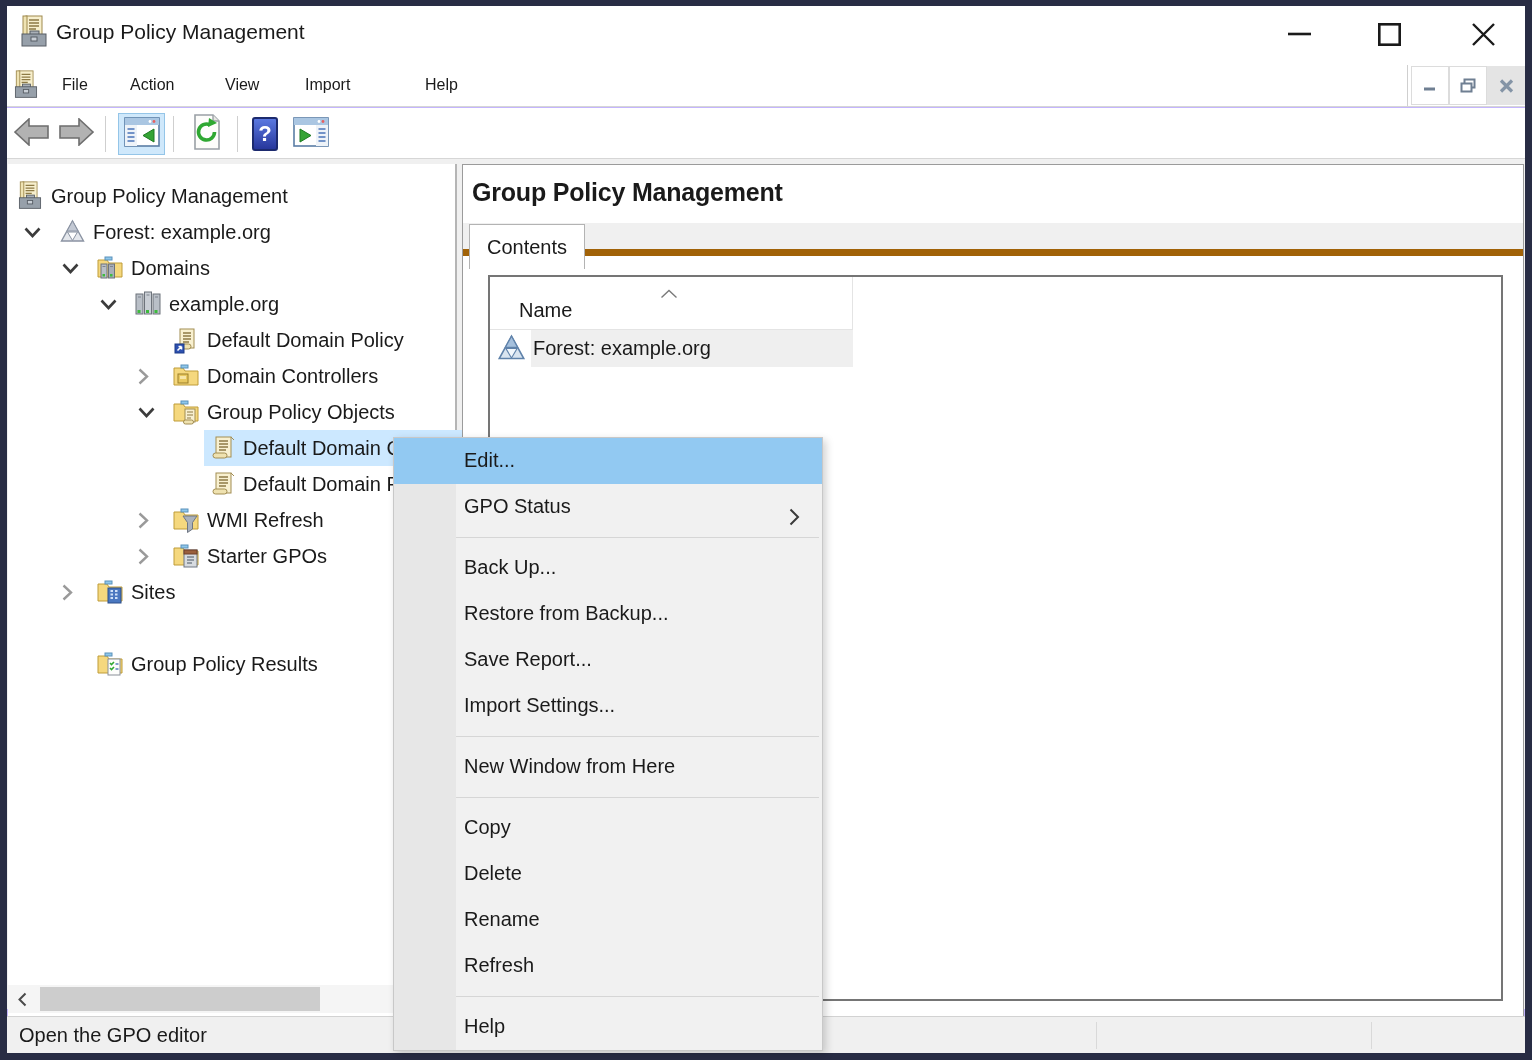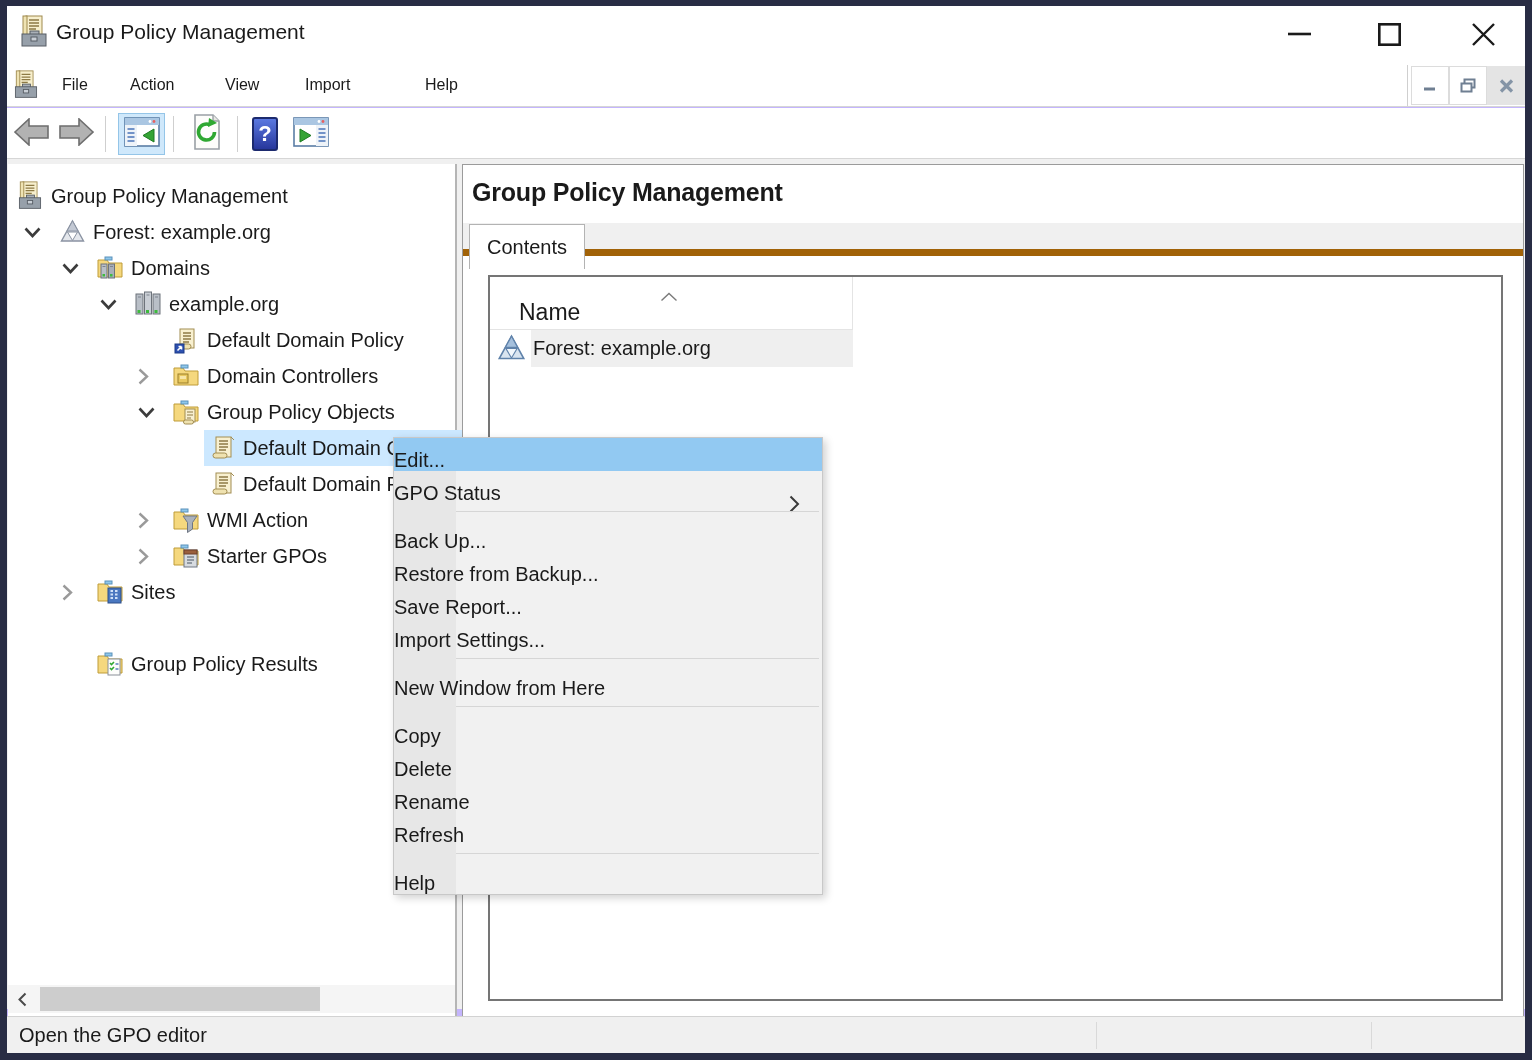--- a/index.html
+++ b/index.html
@@ -49,37 +49,37 @@
   .hscroll{position:absolute;left:0;top:821px;width:447px;height:28px;background:#f5f5f5}
   .hthumb{position:absolute;left:32px;top:2px;width:280px;height:24px;background:var(--thumb)}
   .harrow{position:absolute;left:0;top:0;width:28px;height:28px;display:flex;align-items:center;justify-content:center}
 
   
   .right-pane{position:absolute;left:455px;top:5px;right:1px;height:854px;background:#fff;border:1px solid var(--pane-border)}
   .rtitle{position:absolute;left:9px;top:13px;font-size:25px;font-weight:bold;letter-spacing:-0.2px}
   .tabstrip{position:absolute;left:0;top:58px;right:0;height:33px;background:var(--chrome-bg);border-bottom:7px solid #a16207}
   .tab{position:absolute;left:6px;top:1px;width:116px;height:45px;background:#fff;border:1px solid #b3b3b3;border-bottom:none;font-size:20px;display:flex;align-items:center;padding-left:17px}
   .listbox{position:absolute;left:25px;top:110px;width:1015px;height:726px;background:#fff;border:2px solid var(--list-border)}
-  .lheader{position:absolute;left:0;top:0;width:363px;height:53px;border-bottom:1px solid #e4e4e4;border-right:1px solid #e4e4e4;font-size:23px}
+  .lheader{position:absolute;left:0;top:0;width:363px;height:53px;border-bottom:1px solid #e4e4e4;border-right:1px solid #e4e4e4;font-size:20px}
   .lheader .htext{position:absolute;left:29px;top:22px}
   .sortchev{position:absolute;left:170px;top:4px}
   .lrow{position:absolute;left:0;top:53px;height:37px;display:flex;align-items:center;font-size:20px}
   .lrow .band{position:absolute;left:41px;top:0;width:322px;height:37px;background:var(--row-hover)}
   .lrow .licon{position:relative;margin-left:7px;width:30px;display:flex}
   .lrow .llabel{position:relative;margin-left:6px}
 
   
   .statusbar{position:absolute;left:0;right:0;bottom:0;height:37px;background:var(--chrome-bg);border-top:1px solid #d2d2d2}
   .status-text{position:absolute;left:12px;top:7px;font-size:20px}
   .ssep{position:absolute;top:5px;bottom:4px;width:1px;background:#d9d9d9}
 
   
   .cmenu{position:absolute;left:393px;top:437px;width:430px;background:var(--menu-bg);border:1px solid var(--menu-border);box-shadow:3px 3px 8px rgba(0,0,0,0.18);z-index:50}
   .cgutter{position:absolute;left:0;top:0;bottom:0;width:62px;background:var(--menu-gutter)}
-  .citem{position:relative;height:33px;line-height:44px;font-size:20px;color:var(--text)}
+  .citem{position:relative;height:46px;line-height:44px;font-size:20px;padding-left:70px;color:var(--text)}
   .citem.hl{background:var(--menu-highlight)}
   .csep{position:relative;height:1px;background:#d6d6d6;margin:7px 3px 7px 62px}
   .subarrow{position:absolute;right:22px;top:13px}
 </style>
 </head>
 <body>
 
 <div class="screen">
 <div class="inner">
 
@@ -360,21 +360,21 @@
                 <path d="M1.5 1.5 L9 8.5 L1.5 15.5" fill="none" stroke="#9a9a9a" stroke-width="2.4"></path>
               </svg>
             </span>
         <span class="ticon">
           <svg width="28" height="27" viewBox="0 0 28 27">
                 <path d="M2 5 L11 5 L13 8 L26 8 L26 22 L2 22 Z" fill="#f5d87e" stroke="#bf9c39"></path>
                 <rect x="9" y="2" width="7" height="3" fill="#8fc7ea" stroke="#5a92bb"></rect>
                 <path d="M11 9 H25 L20.5 15.5 V22 L15.5 25.5 V15.5 Z" fill="#aab2bd" stroke="#6e7683"></path>
               </svg>
         </span>
-        <span class="tlabel txt">WMI Action</span>
+        <span class="tlabel txt">WMI Refresh</span>
       </div>
 
       <div class="trow" style="top:374px;left:122px">
         <span class="chev">
               <svg width="11" height="17" viewBox="0 0 11 17">
                 <path d="M1.5 1.5 L9 8.5 L1.5 15.5" fill="none" stroke="#9a9a9a" stroke-width="2.4"></path>
               </svg>
             </span>
         <span class="ticon">
           <svg width="28" height="27" viewBox="0 0 28 27">

